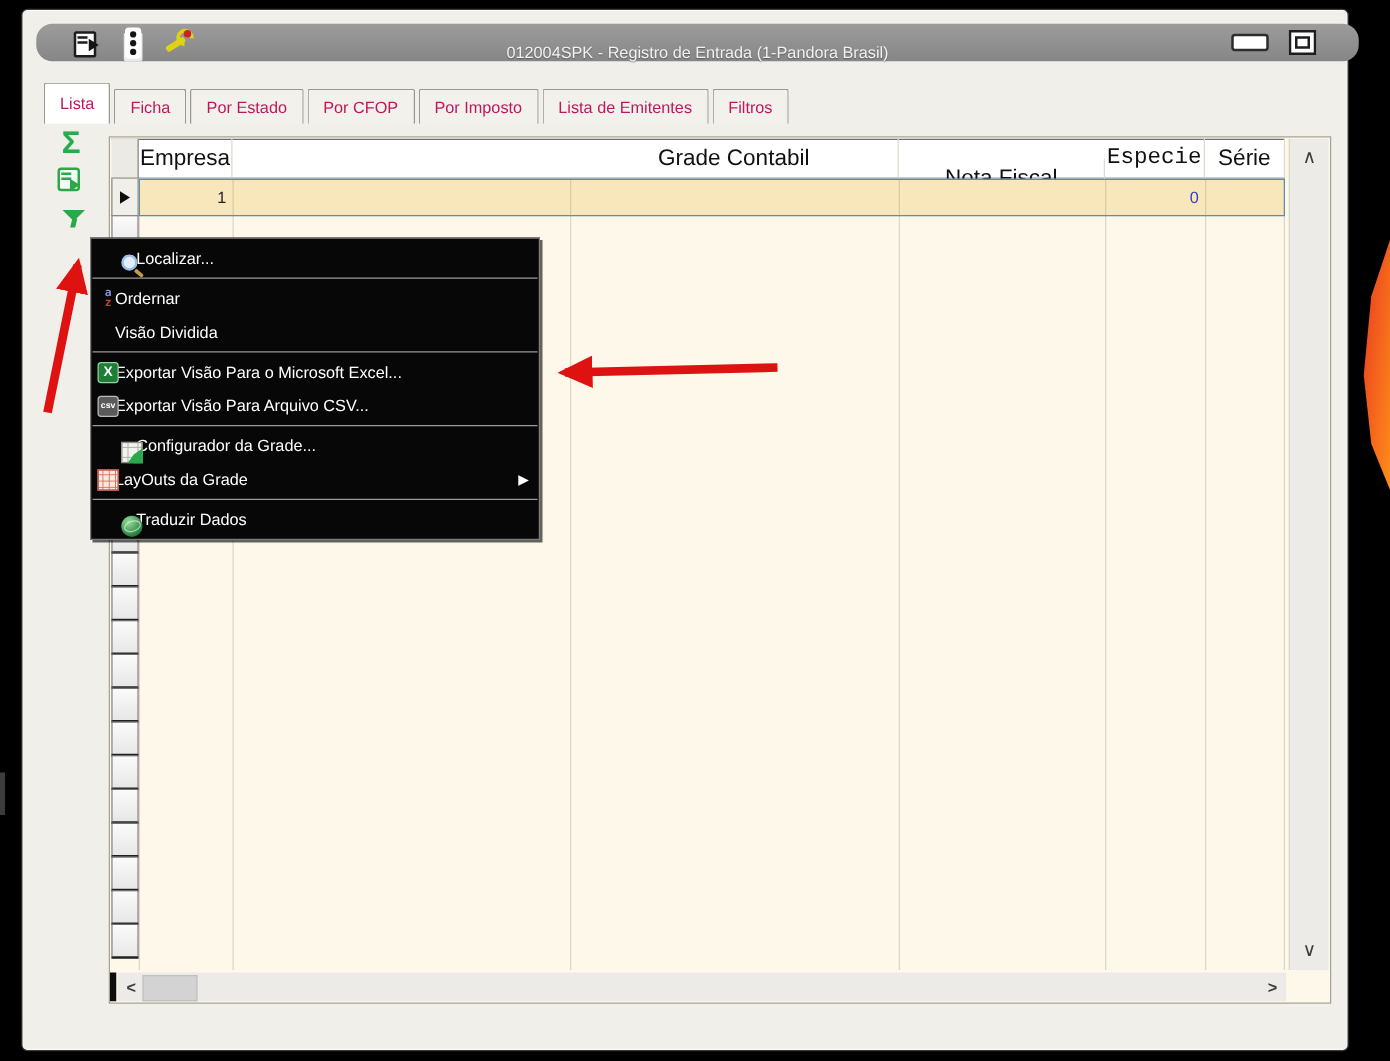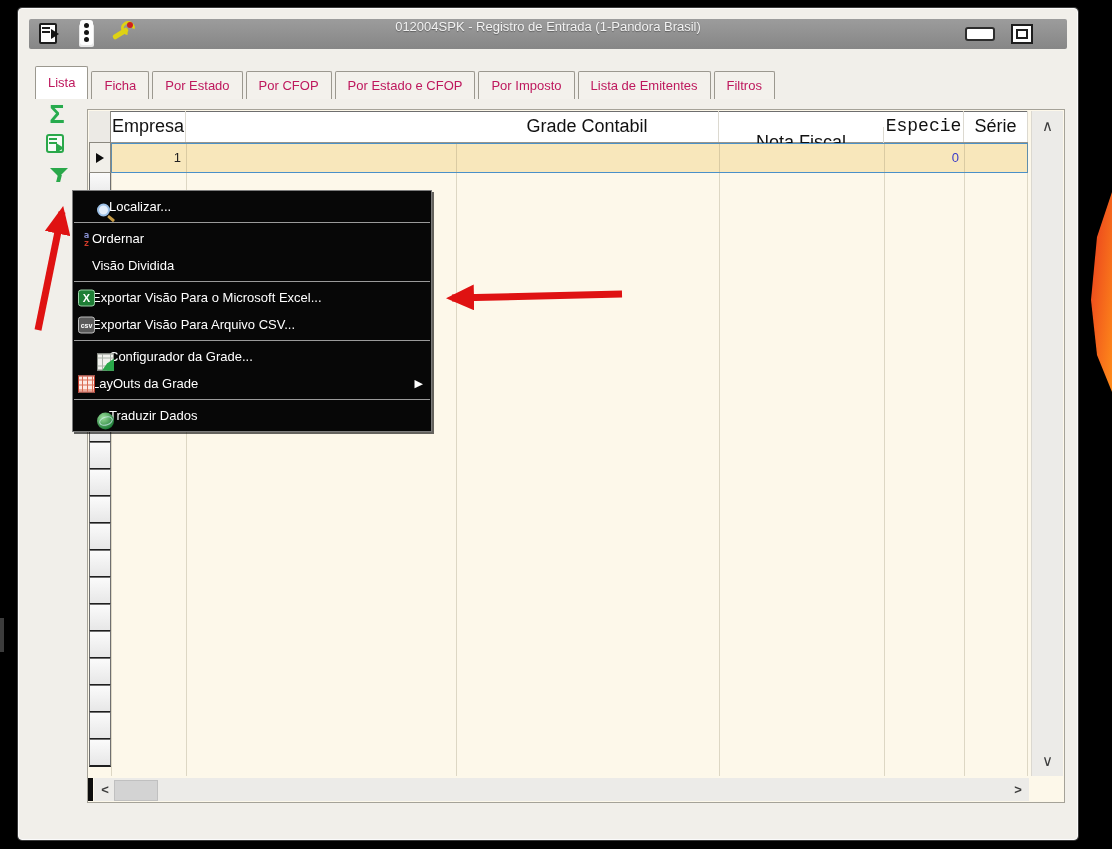--- a/index.html
+++ b/index.html
@@ -10,22 +10,22 @@
   }
   
   .window{
     position:absolute;left:18px;top:8px;width:1058px;height:830px;
     background:#f1efea;border:1px solid #fbfbfb;border-radius:4px;
     box-shadow:0 0 0 1px #3a3a3a;
   }
   
   .titlebar{
     position:absolute;left:10px;top:10px;width:1038px;height:30px;
-    background:linear-gradient(#9c9c9c,#868686);border-radius:2px;
-    display:flex;align-items:flex-start;
+    background:linear-gradient(#9c9c9c,#868686);border-radius:13px;
+    display:flex;align-items:flex-end;padding-left:20px;
   }
   .tb-title{
     position:absolute;left:0;right:0;text-align:center;color:#f2f2f2;
     font-size:13px;text-shadow:0 1px 1px rgba(0,0,0,.35);pointer-events:none;
   }
   .tb-ico{position:relative;width:30px;height:28px;display:inline-block;}
   .tb-left{display:flex;align-items:center;gap:6px;padding-left:6px;z-index:2;}
   
   .exit .page{position:absolute;left:4px;top:4px;width:14px;height:17px;background:#fff;border:2px solid #1c1c1c;border-radius:2px;}
   .exit .l1,.exit .l2{position:absolute;left:7px;width:8px;height:2px;background:#1c1c1c;}
@@ -169,21 +169,20 @@
           <i></i>
         </span>
     </div>
   </div>
 
   <div class="tabs">
     <div class="tab active">Lista</div>
     <div class="tab">Ficha</div>
     <div class="tab">Por Estado</div>
     <div class="tab">Por CFOP</div>
-    <div class="tab">Por Estado e CFOP</div>
     <div class="tab">Por Imposto</div>
     <div class="tab">Lista de Emitentes</div>
     <div class="tab">Filtros</div>
   </div>
 
   <div class="sideicons">
     <span class="sigma">Σ</span>
     <span class="sd-doc">
         <i class="pg"></i>
         <i class="ln1"></i>

